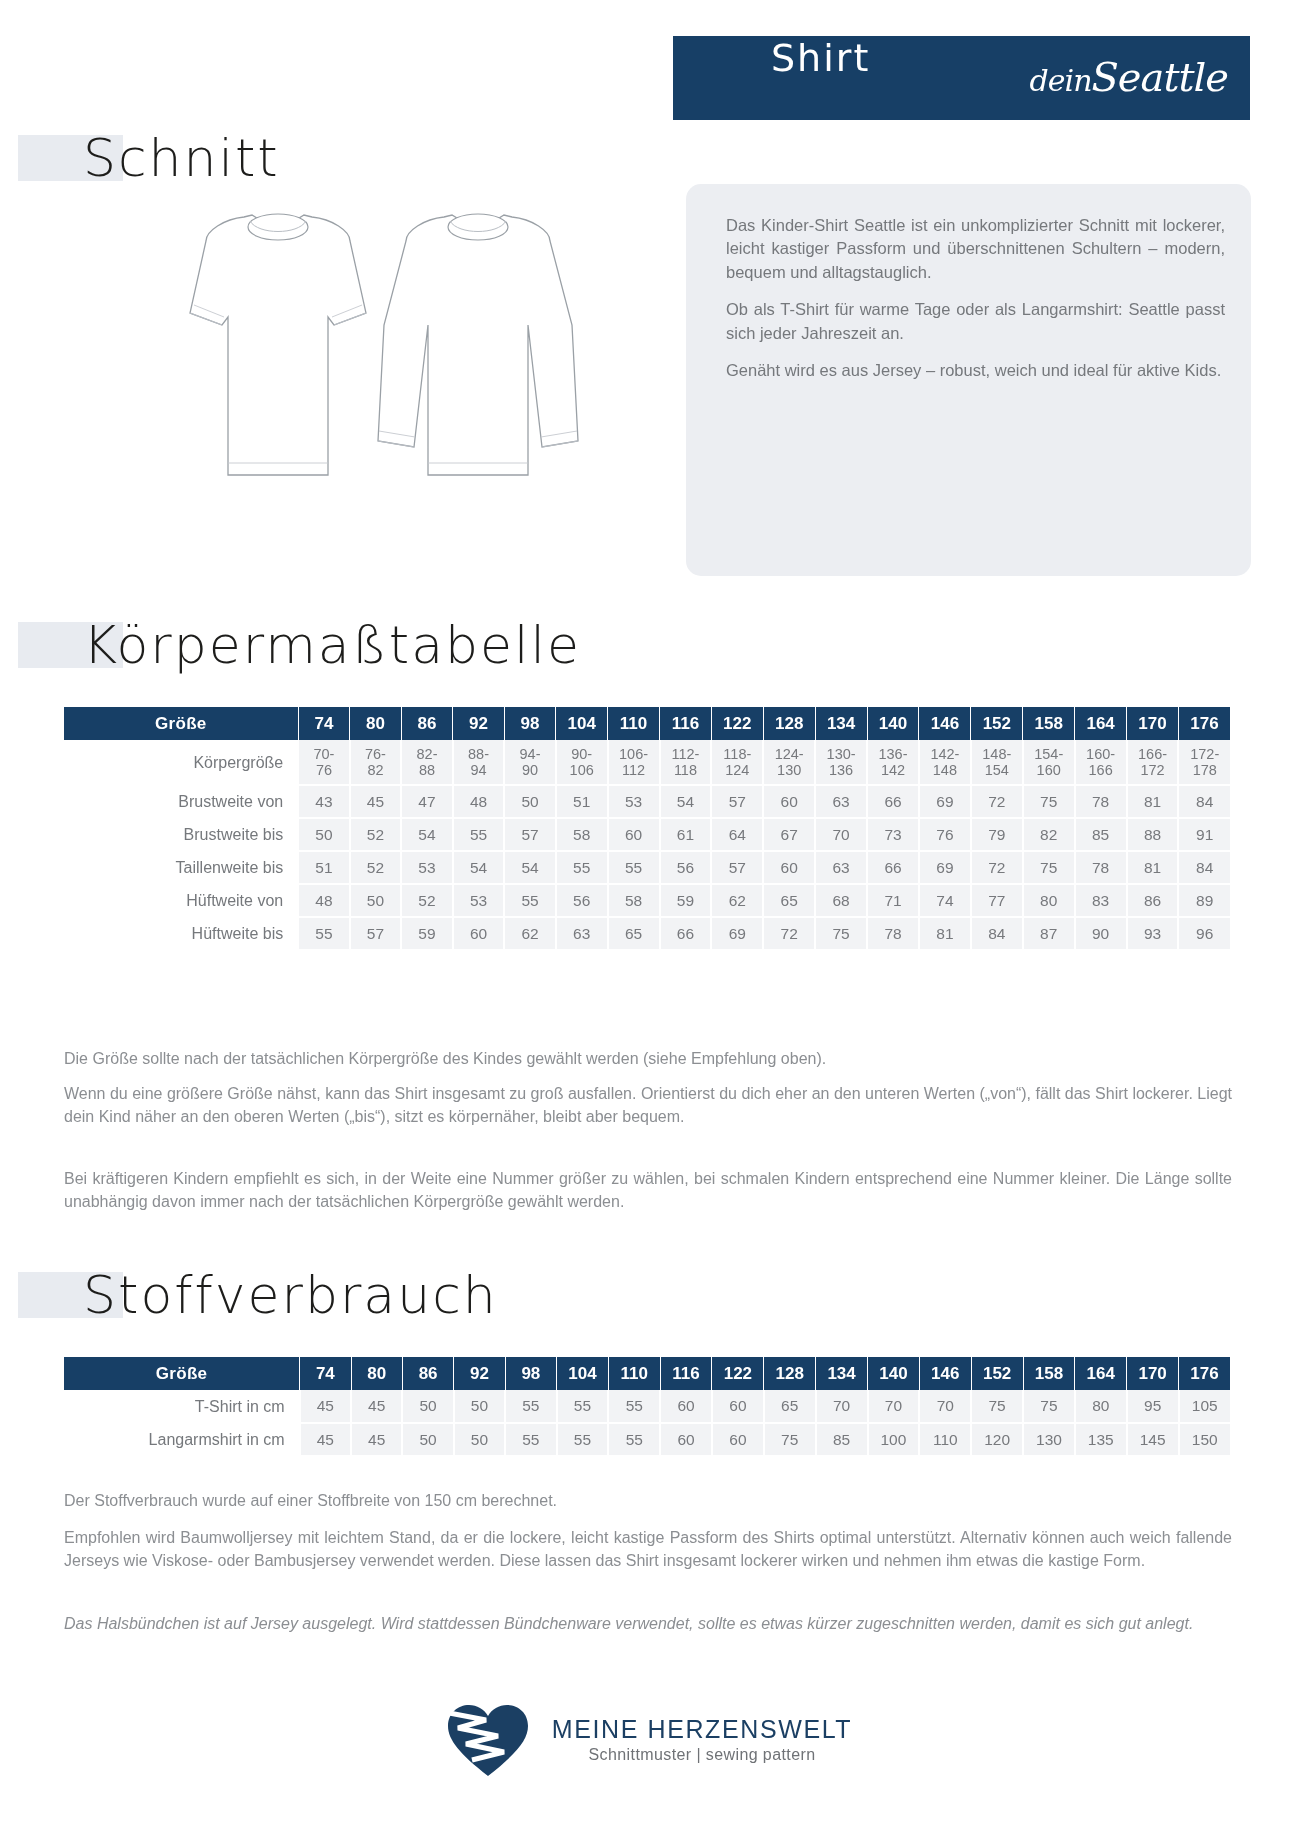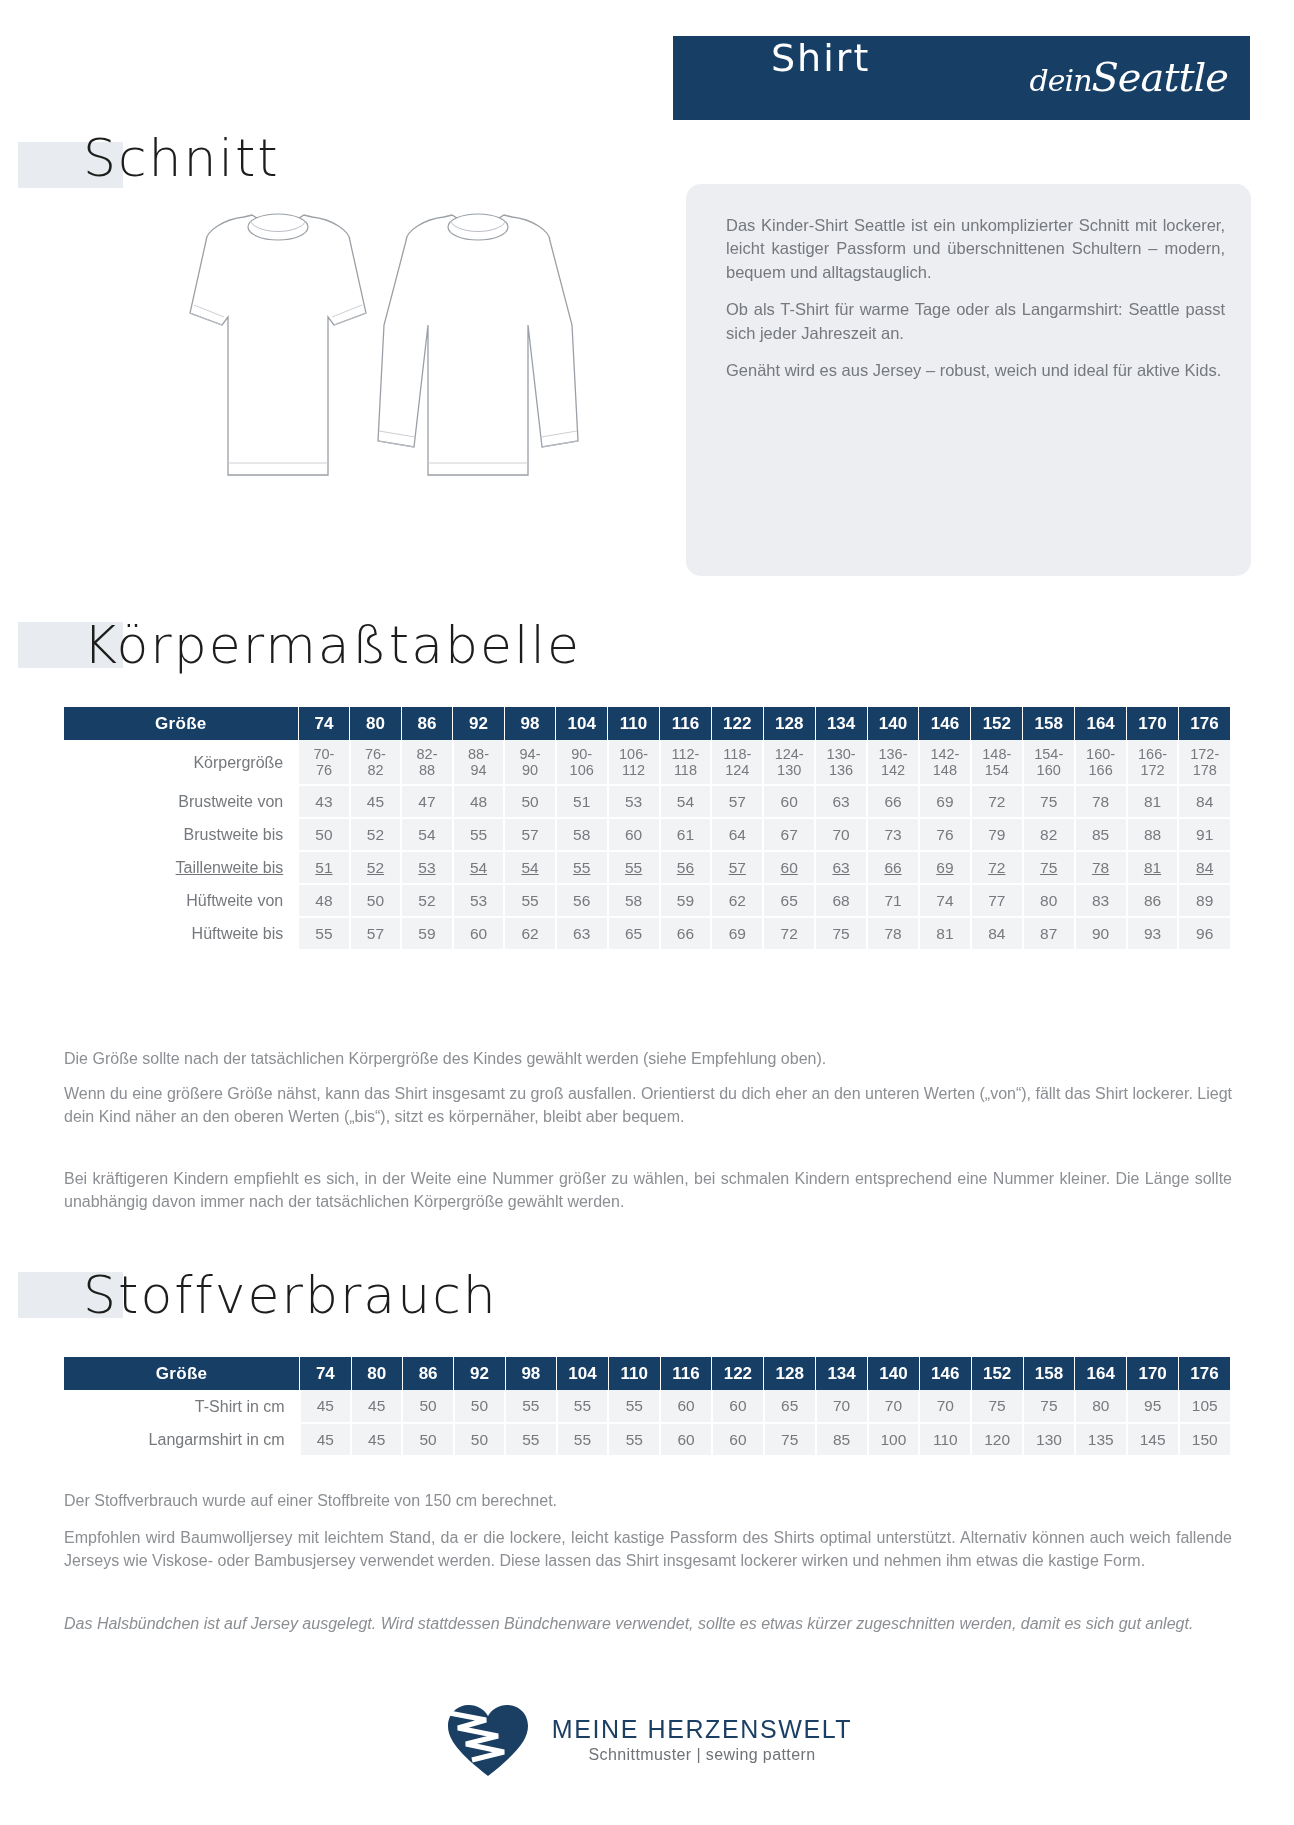--- a/index.html
+++ b/index.html
@@ -106,21 +106,21 @@
 
 <div class="page">
 
   <div class="header-banner">
     <div class="header-title">Shirt</div>
     <div class="header-script">
       <span class="small">dein</span><span>Seattle</span>
     </div>
   </div>
 
-  <div class="sec-title-wrap" style="left:18px; top:128px;align-items:flex-end;">
+  <div class="sec-title-wrap" style="left:18px; top:128px;">
     <div class="sec-swatch"></div>
     <div class="sec-title">Schnitt</div>
   </div>
 
   <div class="drawings">
     <svg width="520" height="320" viewBox="0 0 520 320">
       <g fill="none" stroke="#9aa0a6" stroke-width="1.2">
 
         <g>
           <path d="M78 36 C78 26, 96 14, 116 12 L124 10 L150 26 L176 10 L184 12 C204 14, 222 26, 222 36
@@ -283,21 +283,21 @@
           <td>67</td>
           <td>70</td>
           <td>73</td>
           <td>76</td>
           <td>79</td>
           <td>82</td>
           <td>85</td>
           <td>88</td>
           <td>91</td>
         </tr>
-        <tr style="height: 33px; text-decoration: underline;">
+        <tr style="height: 33px;">
           <td class="rowlabel" style="width: 225px;">Taillenweite bis</td>
           <td>51</td>
           <td>52</td>
           <td>53</td>
           <td>54</td>
           <td>54</td>
           <td>55</td>
           <td>55</td>
           <td>56</td>
           <td>57</td>

